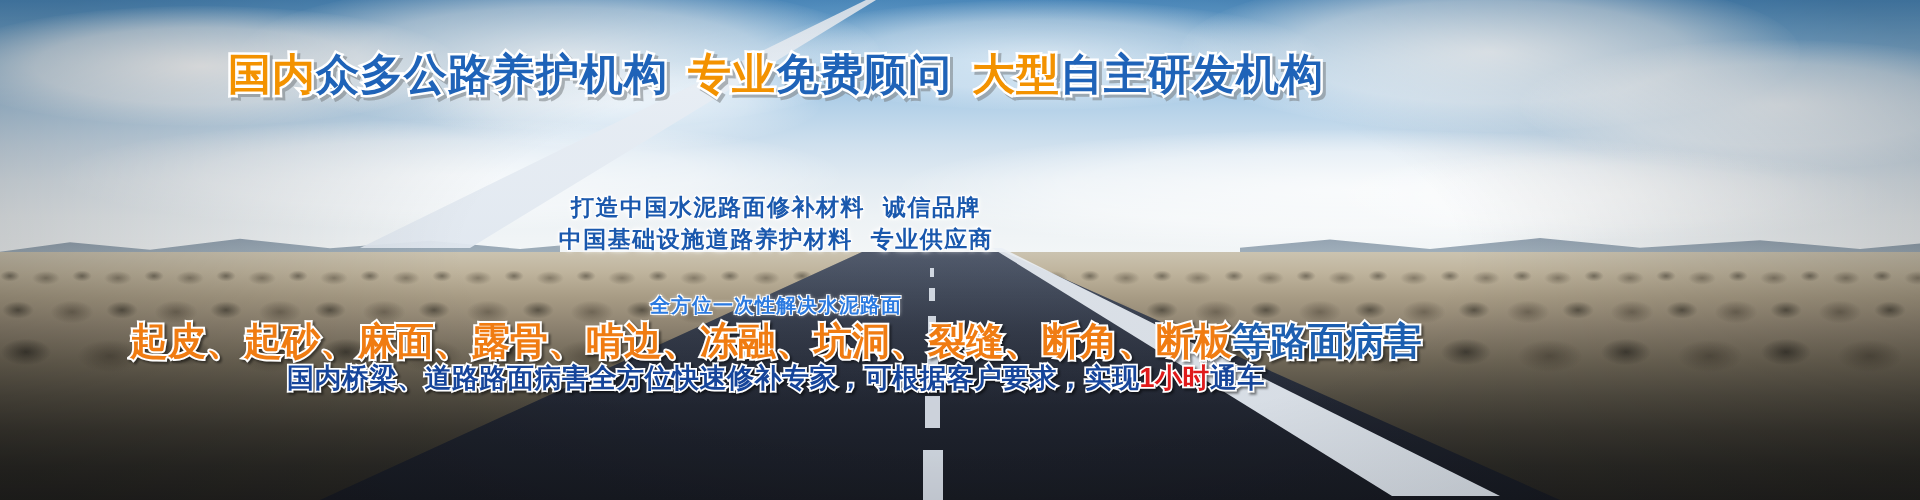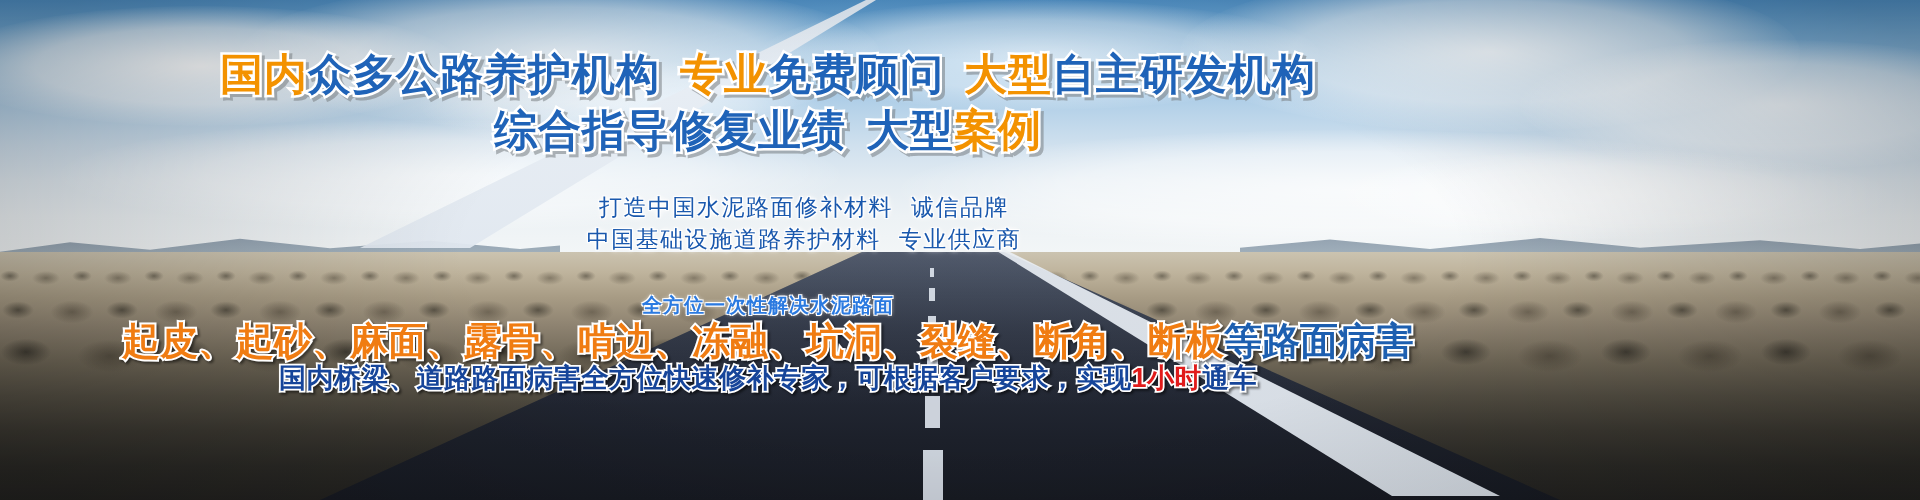--- a/index.html
+++ b/index.html
@@ -107,42 +107,41 @@
   .d6 { left:923px;  top:450px; width:20px; height:50px; }
 
   
   .vignette {
     position:absolute; inset:0;
     background:
       radial-gradient(ellipse 1100px 420px at 960px 250px, rgba(0,0,0,0) 45%, rgba(0,0,0,.22) 100%);
   }
 
   
-  .txt { position:absolute; left:8px; width:1520px; text-align:center; white-space:nowrap; }
+  .txt { position:absolute; left:16px; width:1520px; text-align:center; white-space:nowrap; }
 
   
   .headline {
     font-weight:bold; font-size:43px; letter-spacing:1px;
     -webkit-text-stroke:5px #ffffff; paint-order:stroke fill;
     filter:drop-shadow(3px 3px 0 rgba(120,125,130,.55));
   }
   .headline .o { color:#f39200; }
   .headline .b { color:#1f63b8; }
   .headline .sp { display:inline-block; width:20px; }
 
   .line1 { top:46px; }
   .line2 { top:102px; }
 
   
   .mid {
-    font-weight:normal; font-size:23px; color:#1a58ad; letter-spacing:1.5px;
+    font-weight:bold; font-size:23px; color:#1a58ad; letter-spacing:1.5px;
     text-shadow:
       0 0 5px #ffffff, 0 0 5px #ffffff, 0 0 8px #ffffff,
       1px 1px 0 #ffffff, -1px -1px 0 #ffffff, 1px -1px 0 #ffffff, -1px 1px 0 #ffffff;
-    margin-left: 36px;
   }
   .mid1 { top:192px; }
   .mid2 { top:224px; }
   .mid .gap { display:inline-block; width:18px; }
 
   
   .sub-blue {
     top:292px; font-weight:bold; font-size:20px; color:#2b7ae0; letter-spacing:1px;
     text-shadow:0 0 4px #fff, 1px 1px 0 #fff, -1px -1px 0 #fff, 1px -1px 0 #fff, -1px 1px 0 #fff;
   }
@@ -203,23 +202,20 @@
     <div class="dash d5"></div>
     <div class="dash d6"></div>
 
     <div class="vignette"></div>
   </div>
 
   <div class="txt headline line1">
     <span class="o">国内</span><span class="b">众多公路养护机构</span><span class="sp"></span><span class="o">专业</span><span class="b">免费顾问</span><span class="sp"></span><span class="o">大型</span><span class="b">自主研发机构</span>
   </div>
 
-  <div class="txt headline line2">
-    <span class="b">综合指导修复业绩</span><span class="sp"></span><span class="b">大型</span><span class="o">案例</span>
-  </div>
 
   <div class="txt mid mid1">
     <span>打造中国水泥路面修补材料</span><span class="gap"></span><span>诚信品牌</span>
   </div>
   <div class="txt mid mid2">
     <span>中国基础设施道路养护材料</span><span class="gap"></span><span>专业供应商</span>
   </div>
 
   <div class="txt sub-blue">全方位一次性解决水泥路面</div>
 

